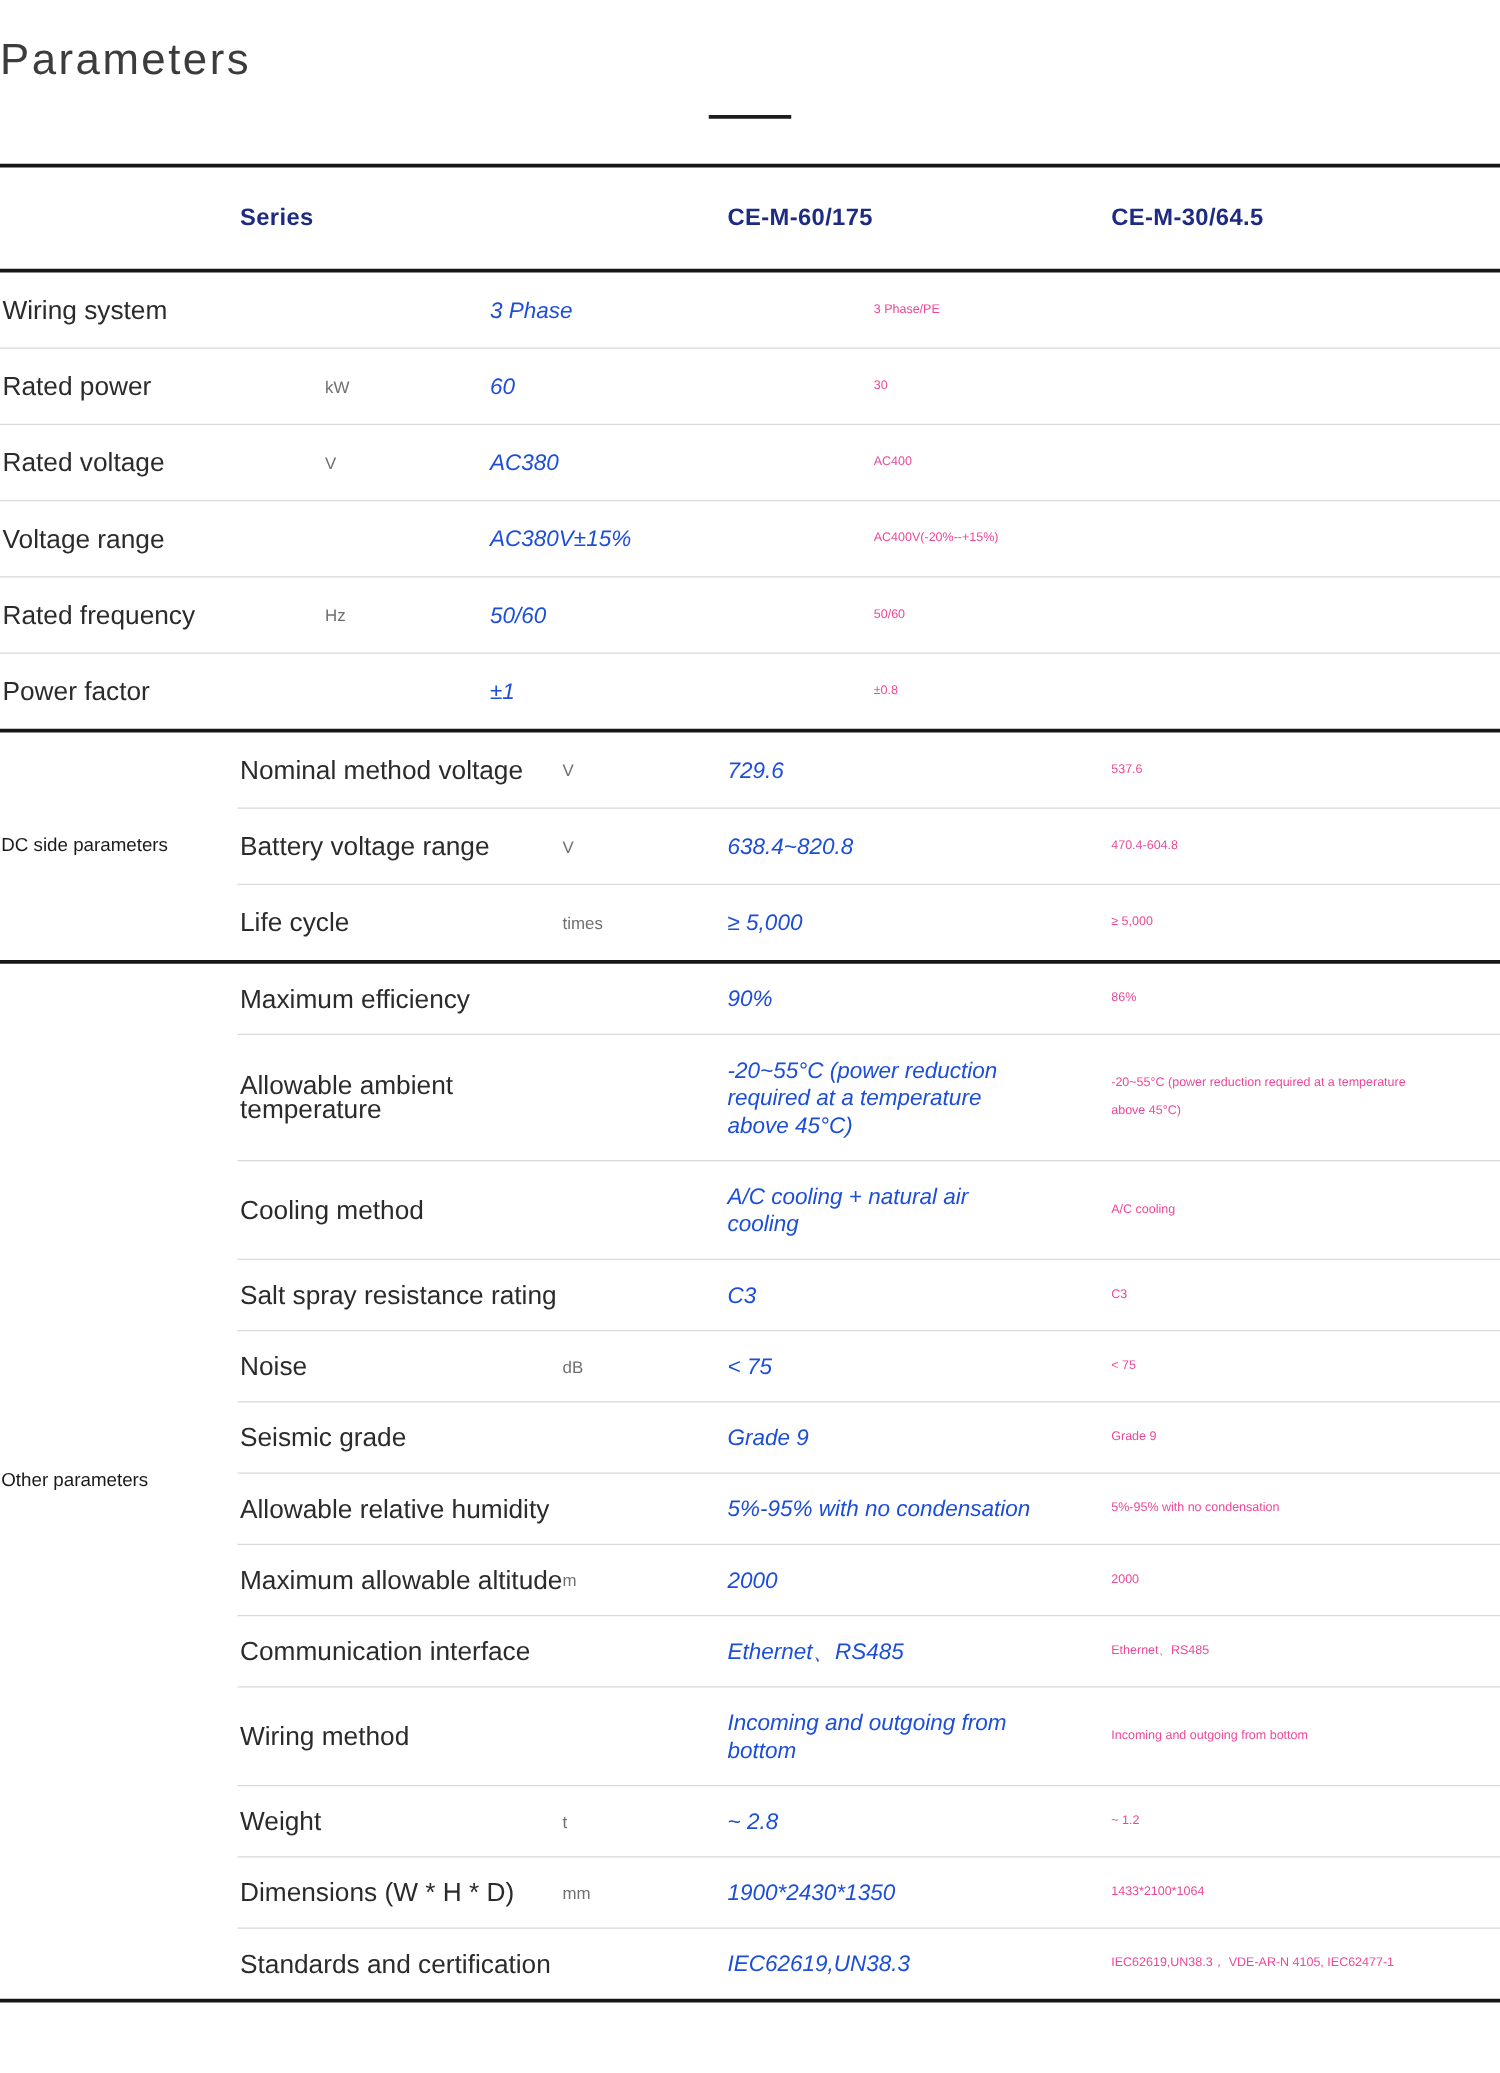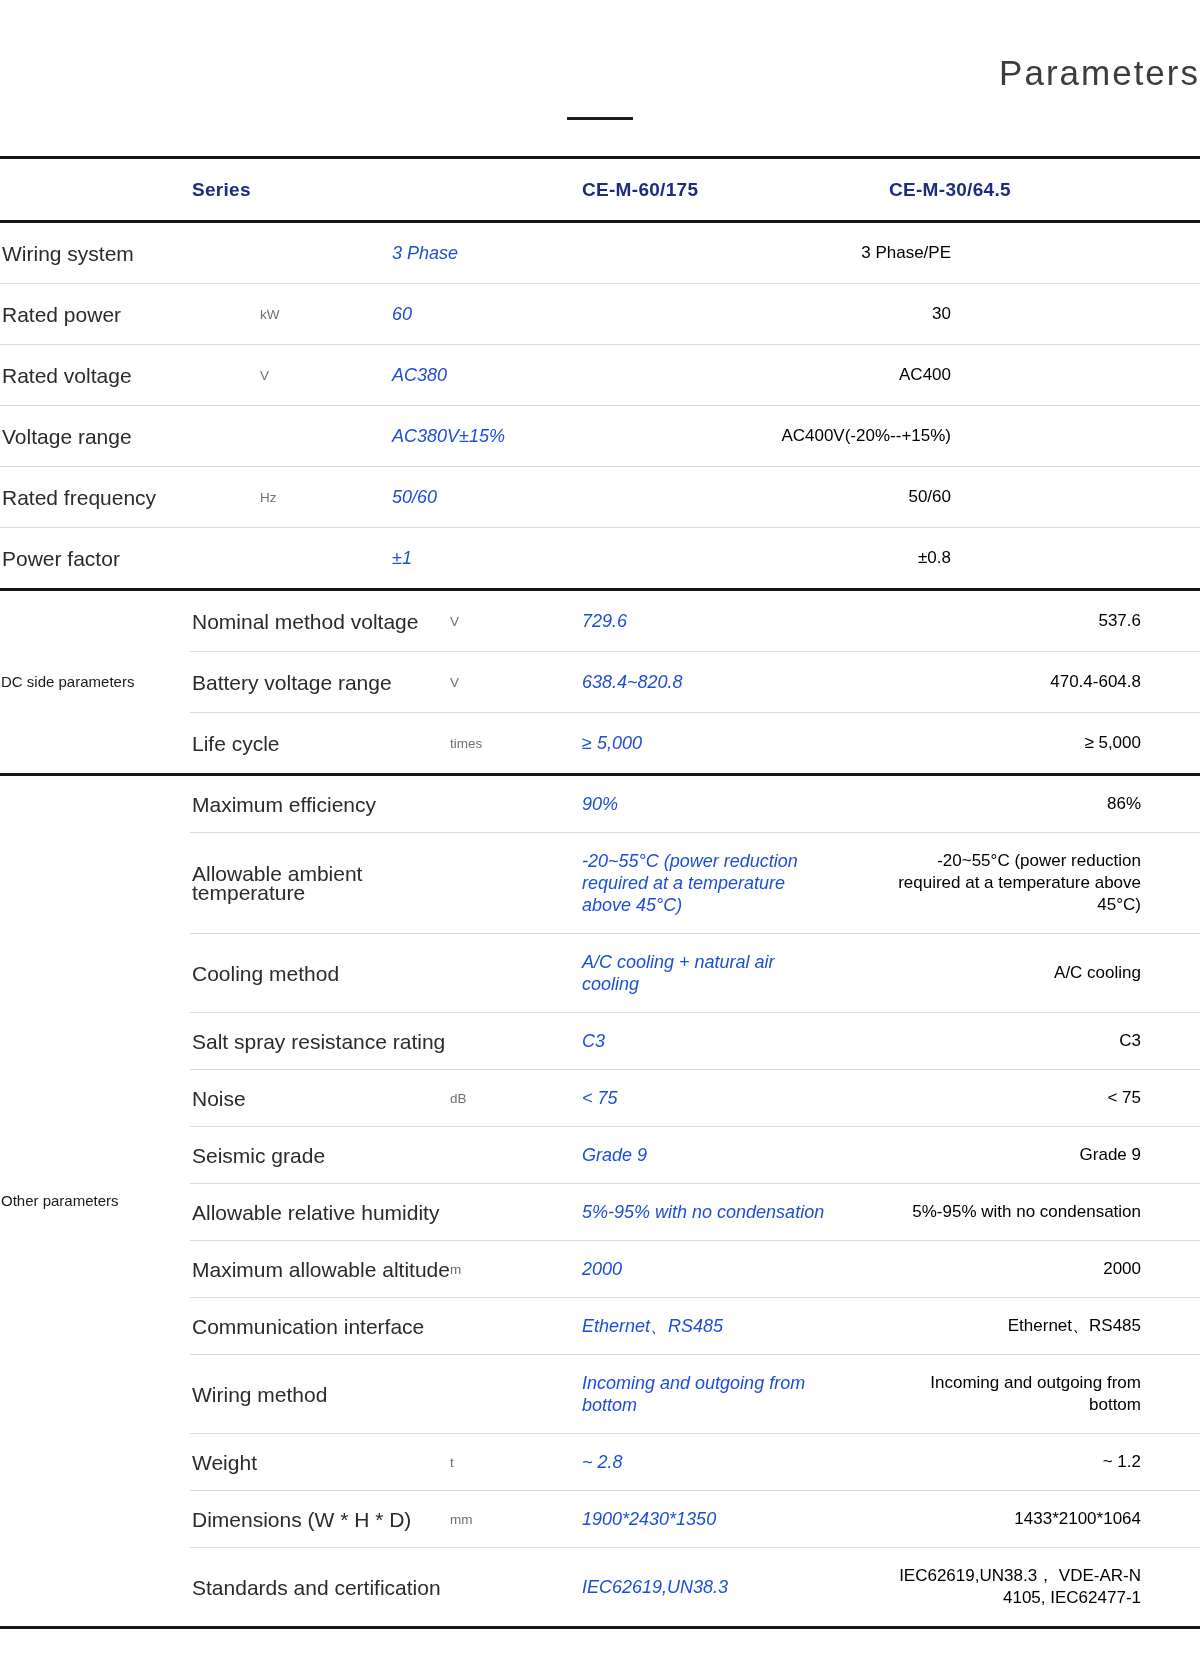--- a/index.html
+++ b/index.html
@@ -6,21 +6,21 @@
   html, body { background: #ffffff; }
   body {
     width: 1200px;
     min-height: 1658px;
     font-family: "Liberation Sans", sans-serif;
     color: #2b2b2b;
     margin: 0 auto;
   }
 
   
-  .title-block { padding-top: 53px; text-align: right; }
+  .title-block { padding-top: 28px; text-align: left; }
   .page-title {
     font-size: 35px;
     font-weight: 300;
     letter-spacing: 2px;
     color: #3c3c3c;
   }
   .title-underline {
     width: 66px; height: 3px;
     background: #1c1c1c;
     margin: 24px auto 0 auto;
@@ -29,21 +29,21 @@
   
   .spec-table {
     margin-top: 36px;
     border-top: 3px solid #161616;
     border-bottom: 3px solid #161616;
   }
 
   .header-row {
     display: flex;
     align-items: center;
-    height: 64px;
+    height: 84px;
     border-bottom: 3px solid #161616;
   }
   .header-row .cell-group { width: 190px; }
   .header-cell {
     color: #1e2b82;
     font-size: 19px;
     font-weight: 600;
     letter-spacing: 0.3px;
   }
 
@@ -91,24 +91,23 @@
   .cell-v1 {
     width: 349px; flex: 0 0 349px;
     padding-left: 42px;
     font-size: 18px;
     color: #1d4ed8;
     line-height: 22px;
     font-style: italic;
   }
   .cell-v2 {
     flex: 1 1 auto;
-    font-size: 17px;
-    color: #000000;
+    font-size: 10px;
+    color: #ec4899;
     line-height: 22px;
-    text-align: right;
   }
   .cell-v1 .val, .cell-v2 .val { display: block; max-width: 252px; }
 
   .hdr-v1 { width: 349px; flex: 0 0 349px; padding-left: 42px; }
   .hdr-v2 { flex: 1 1 auto; }
   .hdr-series { width: 260px; flex: 0 0 260px; padding-left: 2px; }
   .hdr-unit-spacer { width: 90px; flex: 0 0 90px; }
 </style>
 </head>
 <body>

